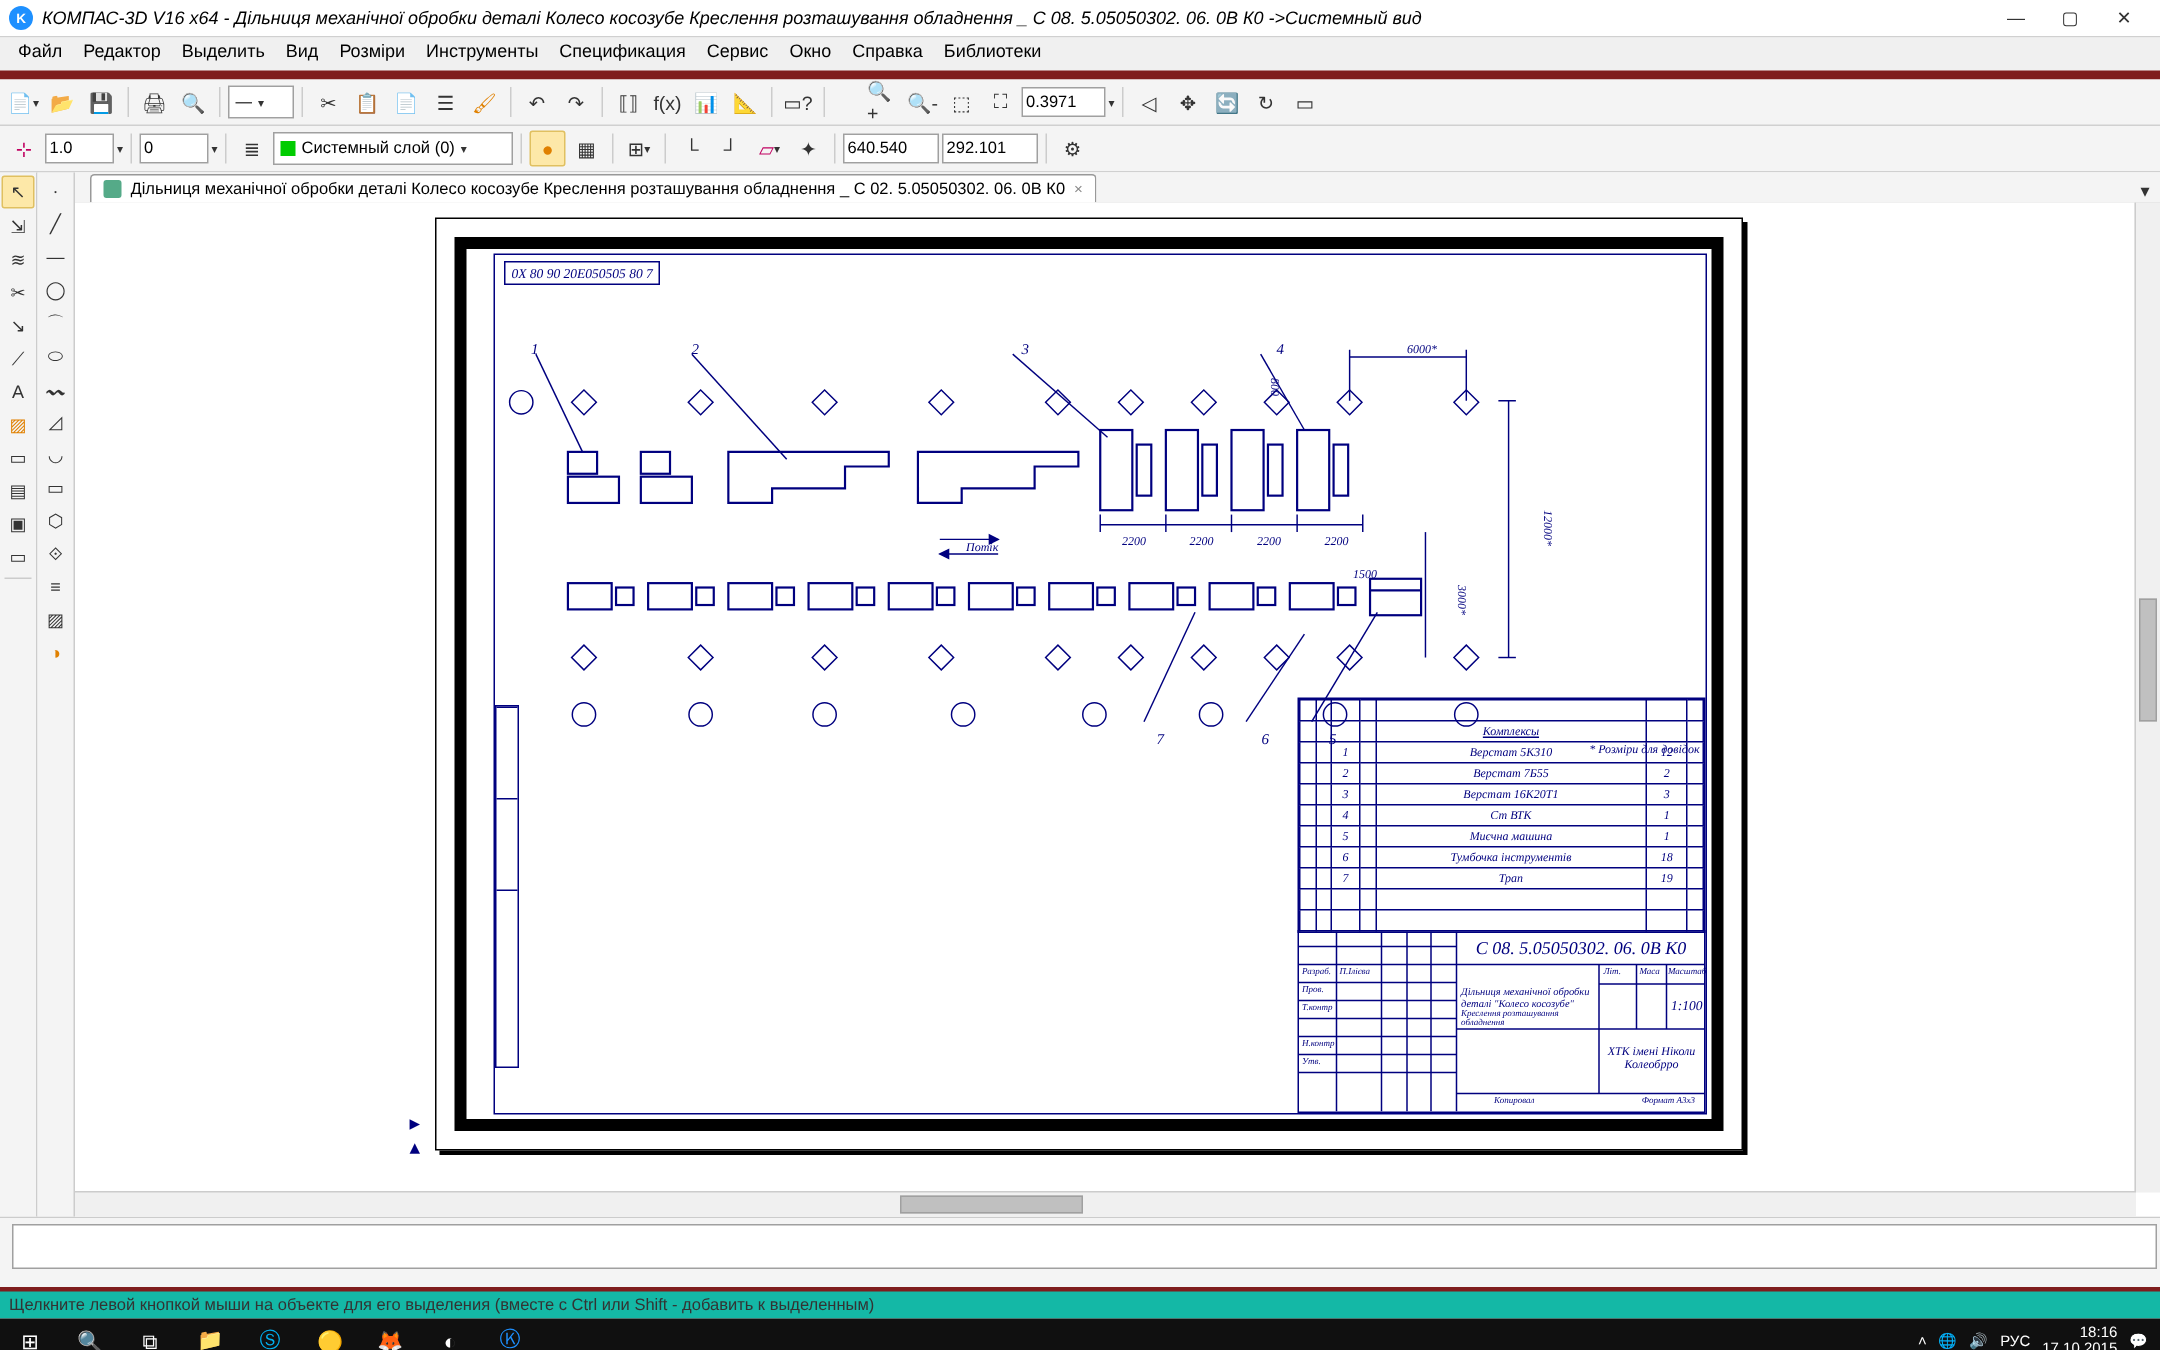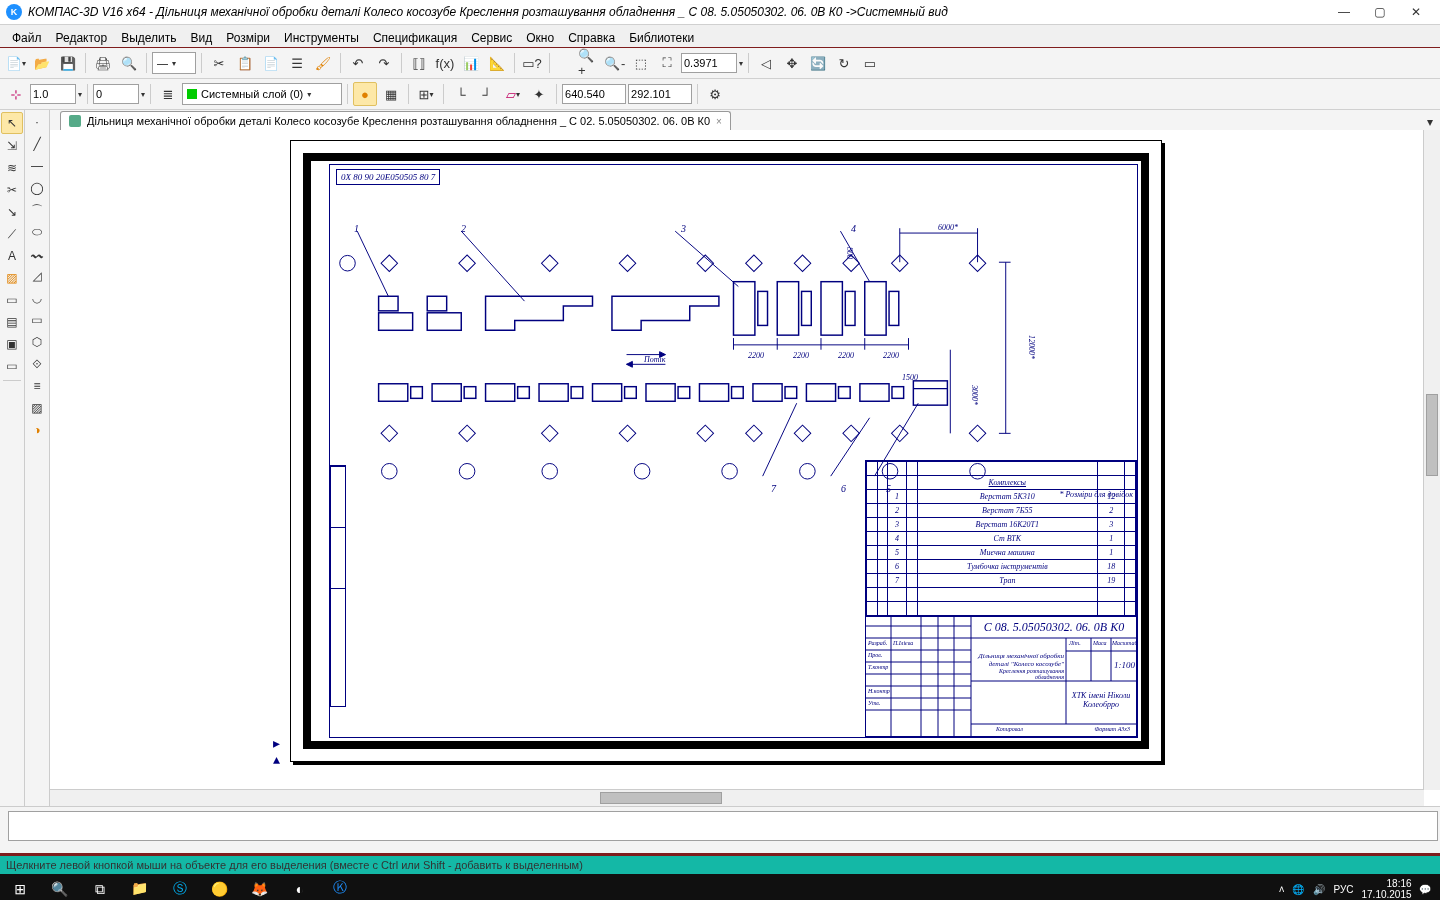--- a/index.html
+++ b/index.html
@@ -2,21 +2,21 @@
 <html><head>
 <meta charset="utf-8">
 <style>
   html, body { margin:0; padding:0; font-family: "Segoe UI", Tahoma, sans-serif; font-size:12px; background:#fff; overflow:hidden; width:1440px; height:900px; }
   .titlebar { height:24px; background:#fff; border-bottom:1px solid #d0d0d0; display:flex; align-items:center; padding:0 6px; color:#000; }
   .title-icon { width:16px; height:16px; background:#1e90ff; border-radius:50%; margin-right:6px; display:flex; align-items:center; justify-content:center; color:#fff; font-size:9px; font-weight:bold;}
   .title-text { flex:1; white-space:nowrap; overflow:hidden; text-overflow:ellipsis; font-size:12px;font-style:italic;}
   .win-btns { display:flex; gap:0;}
   .win-btn { width:36px; height:22px; display:flex; align-items:center; justify-content:center; color:#333; }
   
-  .menubar { height:22px; background:#f0f0f0; display:flex; align-items:flex-end; padding:0 6px; gap:2px; border-bottom:1px solid #7f1d1d;}
+  .menubar { height:22px; background:#f0f0f0; display:flex; align-items:flex-start; padding:0 6px; gap:2px; border-bottom:6px solid #7f1d1d;}
   .menubar span { padding:2px 6px; cursor:default;}
   
   .toolbar { height:26px; background:#f4f4f4; display:flex; align-items:center; padding:2px 4px; gap:2px; border-bottom:1px solid #d0d0d0;}
   .tb-btn { width:22px; height:22px; border:1px solid transparent; display:flex; align-items:center; justify-content:center; font-size:13px; color:#333; border-radius:2px;}
   .tb-btn.act { background:#fde8a8; border-color:#e0c060;}
   .tb-sep { width:1px; height:20px; background:#ccc; margin:0 3px;}
   .tb-input { height:18px; border:1px solid #a0a0a0; font-size:11px; padding:0 2px; background:#fff;}
   .tb-combo { height:20px; border:1px solid #a0a0a0; background:#fff; display:flex; align-items:center; padding:0 4px; font-size:11px; gap:4px;}
   .dd-arrow { font-size:8px; color:#333;}
   
@@ -509,21 +509,21 @@
                   <line x1="105" y1="65" x2="270" y2="65"></line>
                   <line x1="200" y1="22" x2="200" y2="65"></line>
                     <line x1="225" y1="22" x2="225" y2="65"></line>
                     <line x1="245" y1="22" x2="245" y2="65"></line>
                   <line x1="200" y1="35" x2="270" y2="35"></line>
                   <line x1="105" y1="108" x2="270" y2="108"></line>
                   <line x1="200" y1="65" x2="200" y2="108"></line>
                 </g>
               </svg>
               <div class="desig">С 08. 5.05050302. 06. 0В К0</div>
-              <div style="position:absolute;left:108px;top:36px;width:90px;font-size:7px;text-align:right">
+              <div style="position:absolute;left:108px;top:36px;width:90px;font-size:7px;text-align:left">
                 <div>Дільниця механічної обробки</div>
                 <div>деталі "Колесо косозубе"</div>
                 <div style="font-size:6px">Креслення розташування обладнення</div>
               </div>
               <div style="position:absolute;left:203px;top:24px;font-size:6px">Літ.</div>
               <div style="position:absolute;left:227px;top:24px;font-size:6px">Маса</div>
               <div style="position:absolute;left:246px;top:24px;font-size:6px">Масштаб</div>
               <div style="position:absolute;left:248px;top:44px;font-size:9px">1:100</div>
               <div style="position:absolute;left:2px;top:24px;font-size:6px">Разраб.</div>
               <div style="position:absolute;left:27px;top:24px;font-size:6px">П.Ілієва</div>

